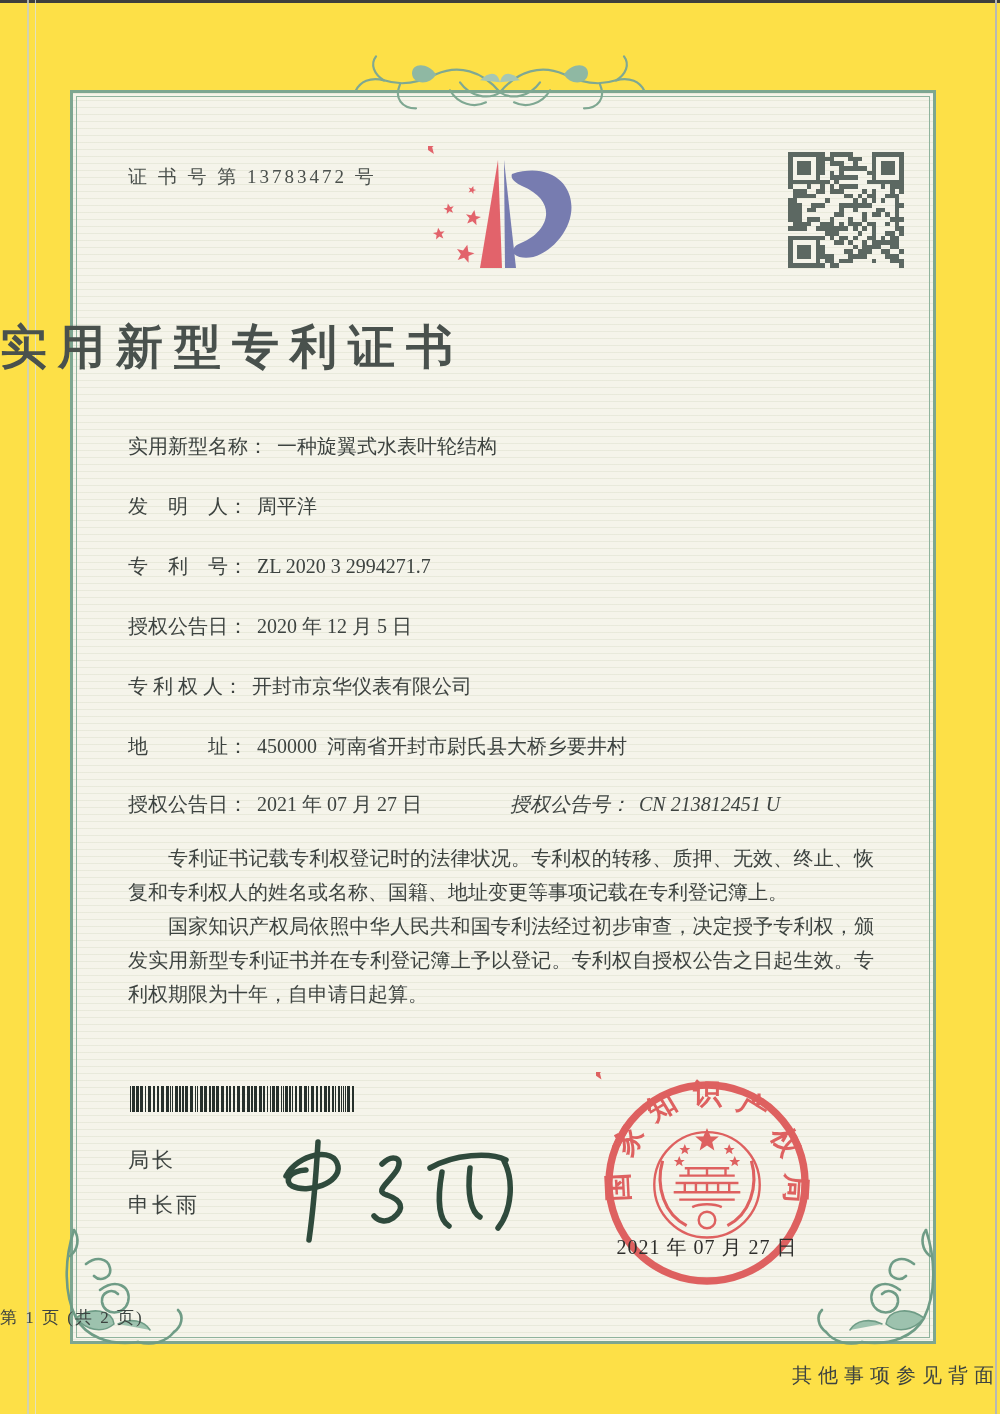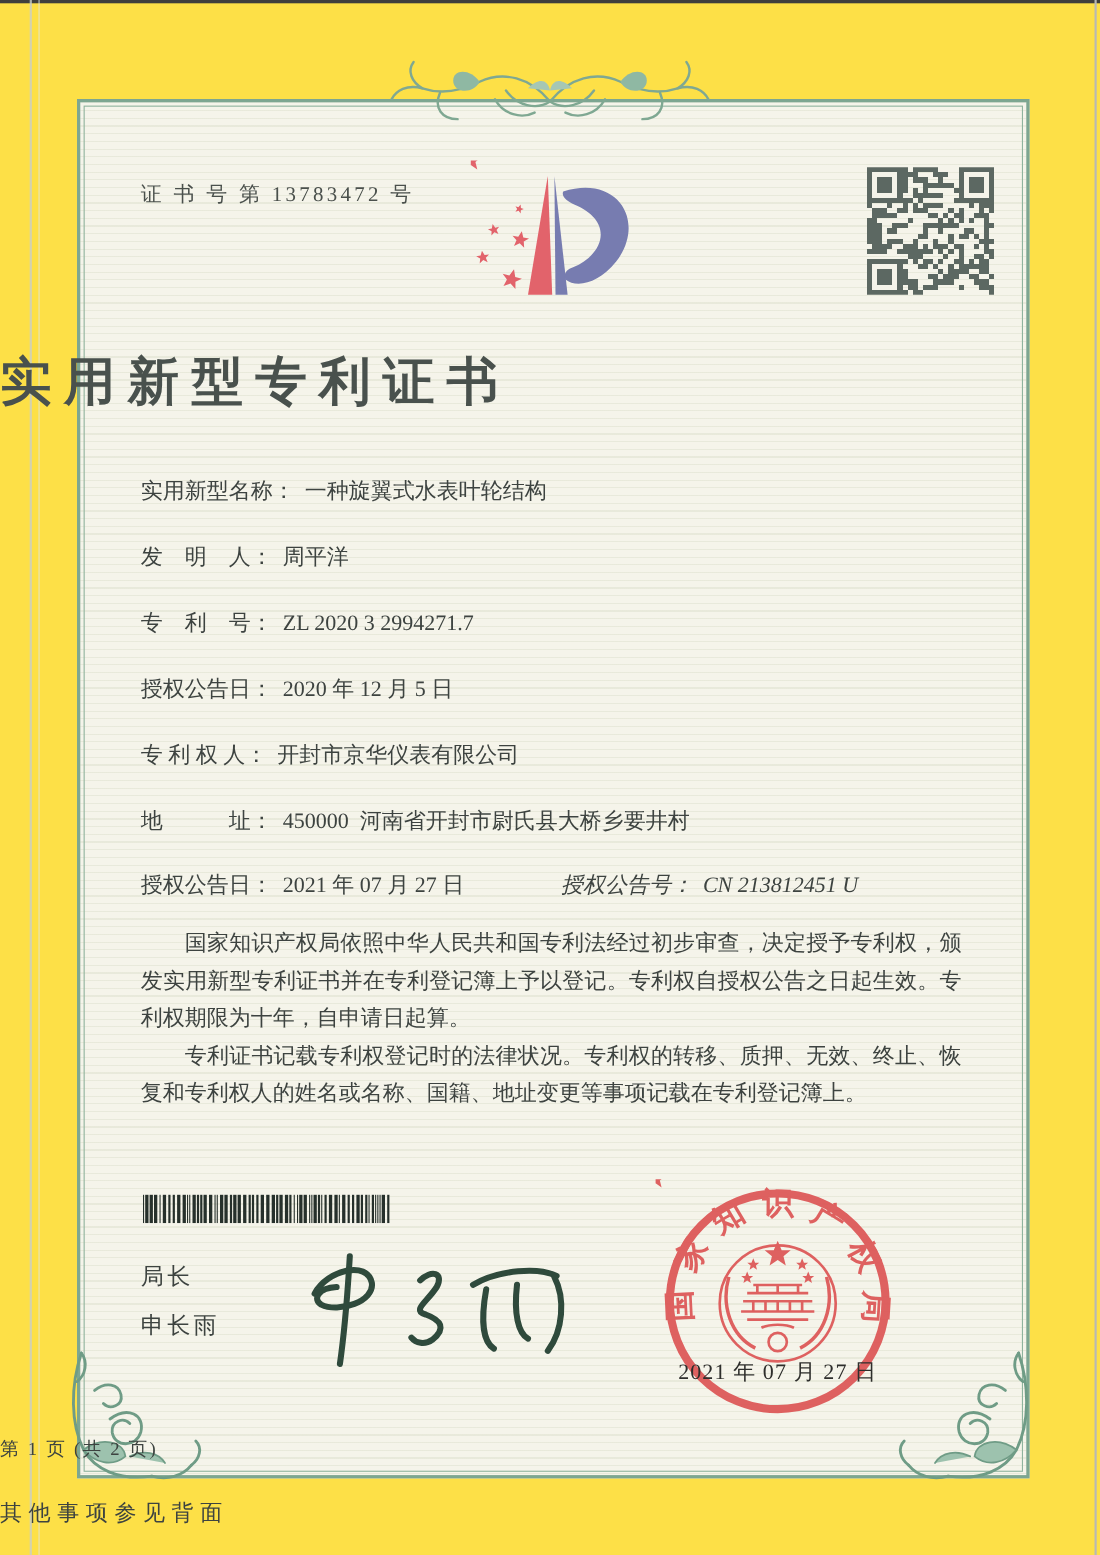--- a/index.html
+++ b/index.html
@@ -45,21 +45,21 @@
   .director{position:absolute;left:128px;top:1146px;font-size:21px;color:#3d4340;letter-spacing:3px;}
   .director div{margin-bottom:17px;}
   .signature{position:absolute;left:262px;top:1124px;width:260px;height:126px;}
 
   .seal{position:absolute;left:596px;top:1072px;width:222px;height:222px;opacity:.92;}
   .seal-date{position:absolute;left:604px;top:1234px;width:206px;text-align:center;
     font-size:20px;letter-spacing:1px;color:#2e2e2c;}
 
   .page-info{position:absolute;left:0;top:1306px;width:1000px;
     font-size:17px;letter-spacing:2px;color:#3d4340;}
-  .footer-note{position:absolute;left:0;top:1362px;width:1000px;text-align:left;
+  .footer-note{position:absolute;left:0;top:1362px;width:1000px;text-align:right;
     font-size:20px;letter-spacing:6px;color:#3d4340;}
 </style>
 </head>
 <body>
 
 <div class="page">
 
   <div class="scan-top-edge"></div>
   <div class="scan-right-edge"></div>
   <div class="scan-left-line"></div>
@@ -388,22 +388,22 @@
     </div>
     <div class="f-row" style="top:791px">
       <span class="f-label">授权公告日：</span><span class="f-value">2021 年 07 月 27 日</span>
       <span class="grant-no-pair">
         <span class="f-label">授权公告号：</span><span class="f-value">CN 213812451 U</span>
       </span>
     </div>
   </div>
 
   <div class="paras">
+    <p>专利证书记载专利权登记时的法律状况。专利权的转移、质押、无效、终止、恢复和专利权人的姓名或名称、国籍、地址变更等事项记载在专利登记簿上。</p>
     <p>国家知识产权局依照中华人民共和国专利法经过初步审查，决定授予专利权，颁发实用新型专利证书并在专利登记簿上予以登记。专利权自授权公告之日起生效。专利权期限为十年，自申请日起算。</p>
-    <p>专利证书记载专利权登记时的法律状况。专利权的转移、质押、无效、终止、恢复和专利权人的姓名或名称、国籍、地址变更等事项记载在专利登记簿上。</p>
   </div>
 
   <svg class="barcode" id="bcSvg" viewBox="0 0 228 26" preserveAspectRatio="none">
       <rect x="0" y="0" width="1" height="26" fill="#26302b"></rect>
       <rect x="2" y="0" width="3" height="26" fill="#26302b"></rect>
       <rect x="6" y="0" width="3" height="26" fill="#26302b"></rect>
       <rect x="10" y="0" width="3" height="26" fill="#26302b"></rect>
       <rect x="15" y="0" width="1" height="26" fill="#26302b"></rect>
       <rect x="18" y="0" width="3" height="26" fill="#26302b"></rect>
       <rect x="23" y="0" width="2" height="26" fill="#26302b"></rect>

